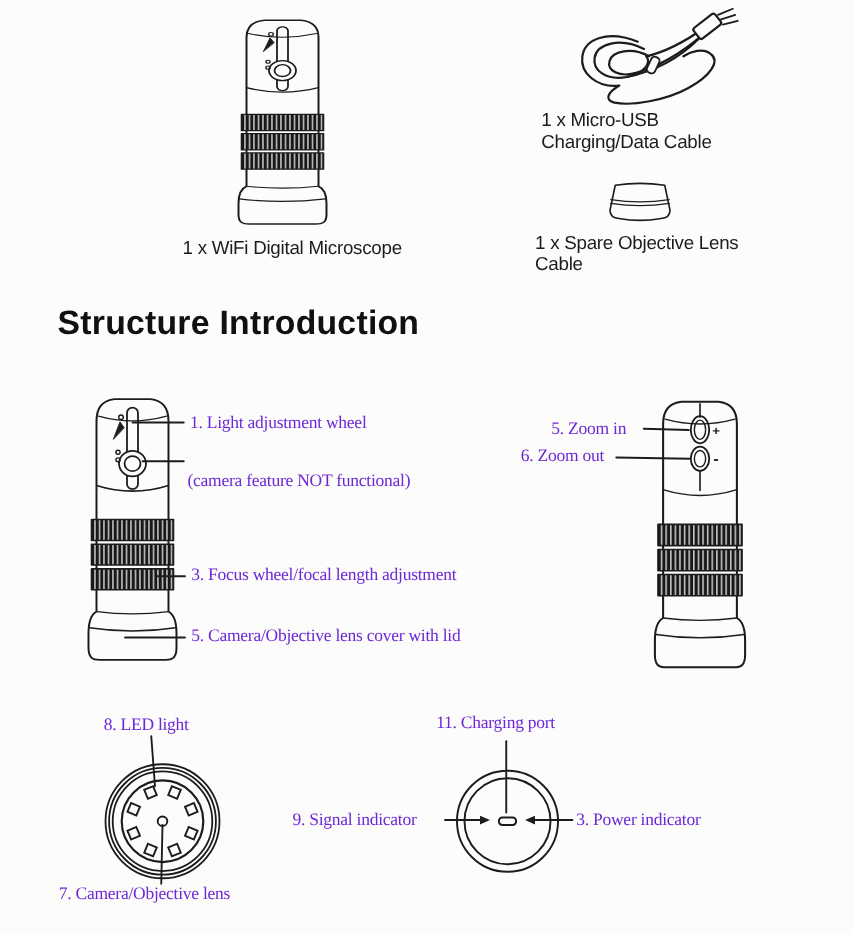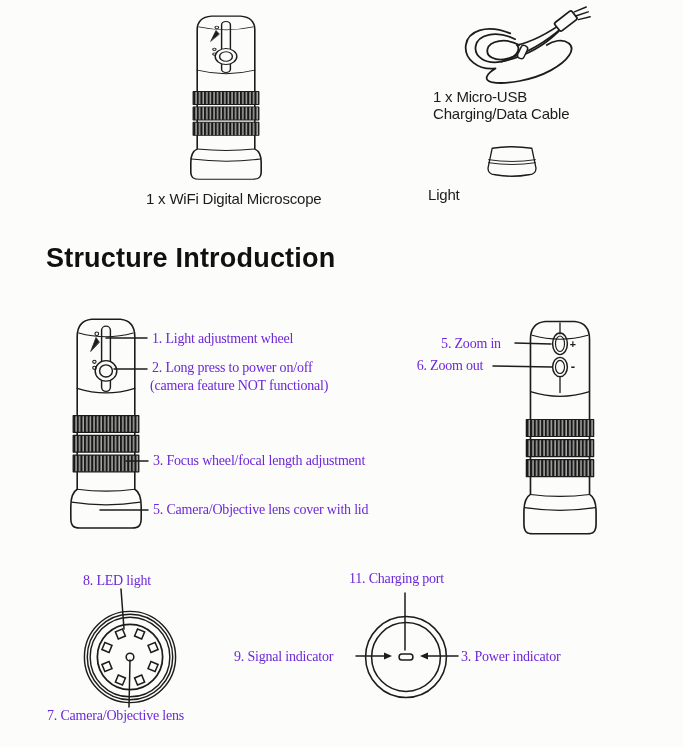--- a/index.html
+++ b/index.html
@@ -82,21 +82,22 @@
   </div>
 
   <svg class="fig" style="left:482px;top:144px" width="60" height="35" viewBox="0 0 100 58" preserveAspectRatio="none">
     <g fill="none" stroke="#1c1c1c" stroke-width="2.2" stroke-linecap="round" stroke-linejoin="round">
       <path d="M17 7 Q50 2 83 7 L90 40 Q90 50 78 51 Q50 56 22 51 Q10 50 10 40 Z" fill="#fcfcfa"></path>
       <path d="M11 26 Q50 32 89 26" stroke-width="1.6"></path>
       <path d="M11 31 Q50 37 89 31" stroke-width="1.6"></path>
     </g>
   </svg>
   <div class="cap" style="left:428px;top:186px;width:200px">
-    <div>Light</div>
+    <div>1 x Spare Objective Lens</div>
+    <div>Cable</div>
   </div>
 
   <div class="heading">Structure Introduction</div>
 
   <svg class="fig" style="left:66px;top:314px" width="80" height="220" viewBox="0 0 100 290" preserveAspectRatio="none">
     <g fill="none" stroke="#1c1c1c" stroke-width="2" stroke-linecap="round" stroke-linejoin="round">
       <path d="M14 231 L14 30 Q14 9 32 7 L68 7 Q86 9 86 30 L86 231 C91 234 94 241 94 254 L94 269 C94 280 90 282 83 282 L17 282 C10 282 6 280 6 269 L6 254 C6 241 9 234 14 231 Z" fill="#fcfcfa"></path>
       <path d="M16 25 Q50 35 84 25" stroke-width="1.4"></path>
       <rect x="44.5" y="16" width="11" height="86" rx="5.5" stroke-width="1.8"></rect>
       <circle cx="50" cy="75" r="13.5" fill="#fcfcfa" stroke-width="1.8"></circle>
@@ -108,21 +109,20 @@
       <path d="M14 98 Q50 110 86 98" stroke-width="1.6"></path>
       <rect x="9" y="134" width="82" height="22" fill="url(#knurl)" stroke-width="1.6"></rect>
       <rect x="9" y="160" width="82" height="22" fill="url(#knurl)" stroke-width="1.6"></rect>
       <rect x="9" y="186" width="82" height="22" fill="url(#knurl)" stroke-width="1.6"></rect>
       <path d="M14 231 Q50 236 86 231" stroke-width="1.4"></path>
       <path d="M7 248 Q50 255 93 248" stroke-width="1.6"></path>
     </g>
   </svg>
 
   <div class="lbl" style="left:152px;top:330px">1. Light adjustment wheel</div>
-  <div class="lbl" style="left:152px;top:359px">2. Long press to power on/off</div>
   <div class="lbl" style="left:150px;top:377px">(camera feature NOT functional)</div>
   <div class="lbl" style="left:153px;top:452px">3. Focus wheel/focal length adjustment</div>
   <div class="lbl" style="left:153px;top:501px">5. Camera/Objective lens cover with lid</div>
 
   <svg class="fig" style="left:519px;top:316px" width="82" height="224" viewBox="0 0 100 290" preserveAspectRatio="none">
     <g fill="none" stroke="#1c1c1c" stroke-width="2" stroke-linecap="round" stroke-linejoin="round">
       <path d="M14 231 L14 30 Q14 9 32 7 L68 7 Q86 9 86 30 L86 231 C91 234 94 241 94 254 L94 269 C94 280 90 282 83 282 L17 282 C10 282 6 280 6 269 L6 254 C6 241 9 234 14 231 Z" fill="#fcfcfa"></path>
       <path d="M16 25 Q50 35 84 25" stroke-width="1.4"></path>
       <path d="M50 9 L50 23" stroke-width="1.6"></path>
       <ellipse cx="50" cy="36" rx="9" ry="14" stroke-width="1.8"></ellipse>

